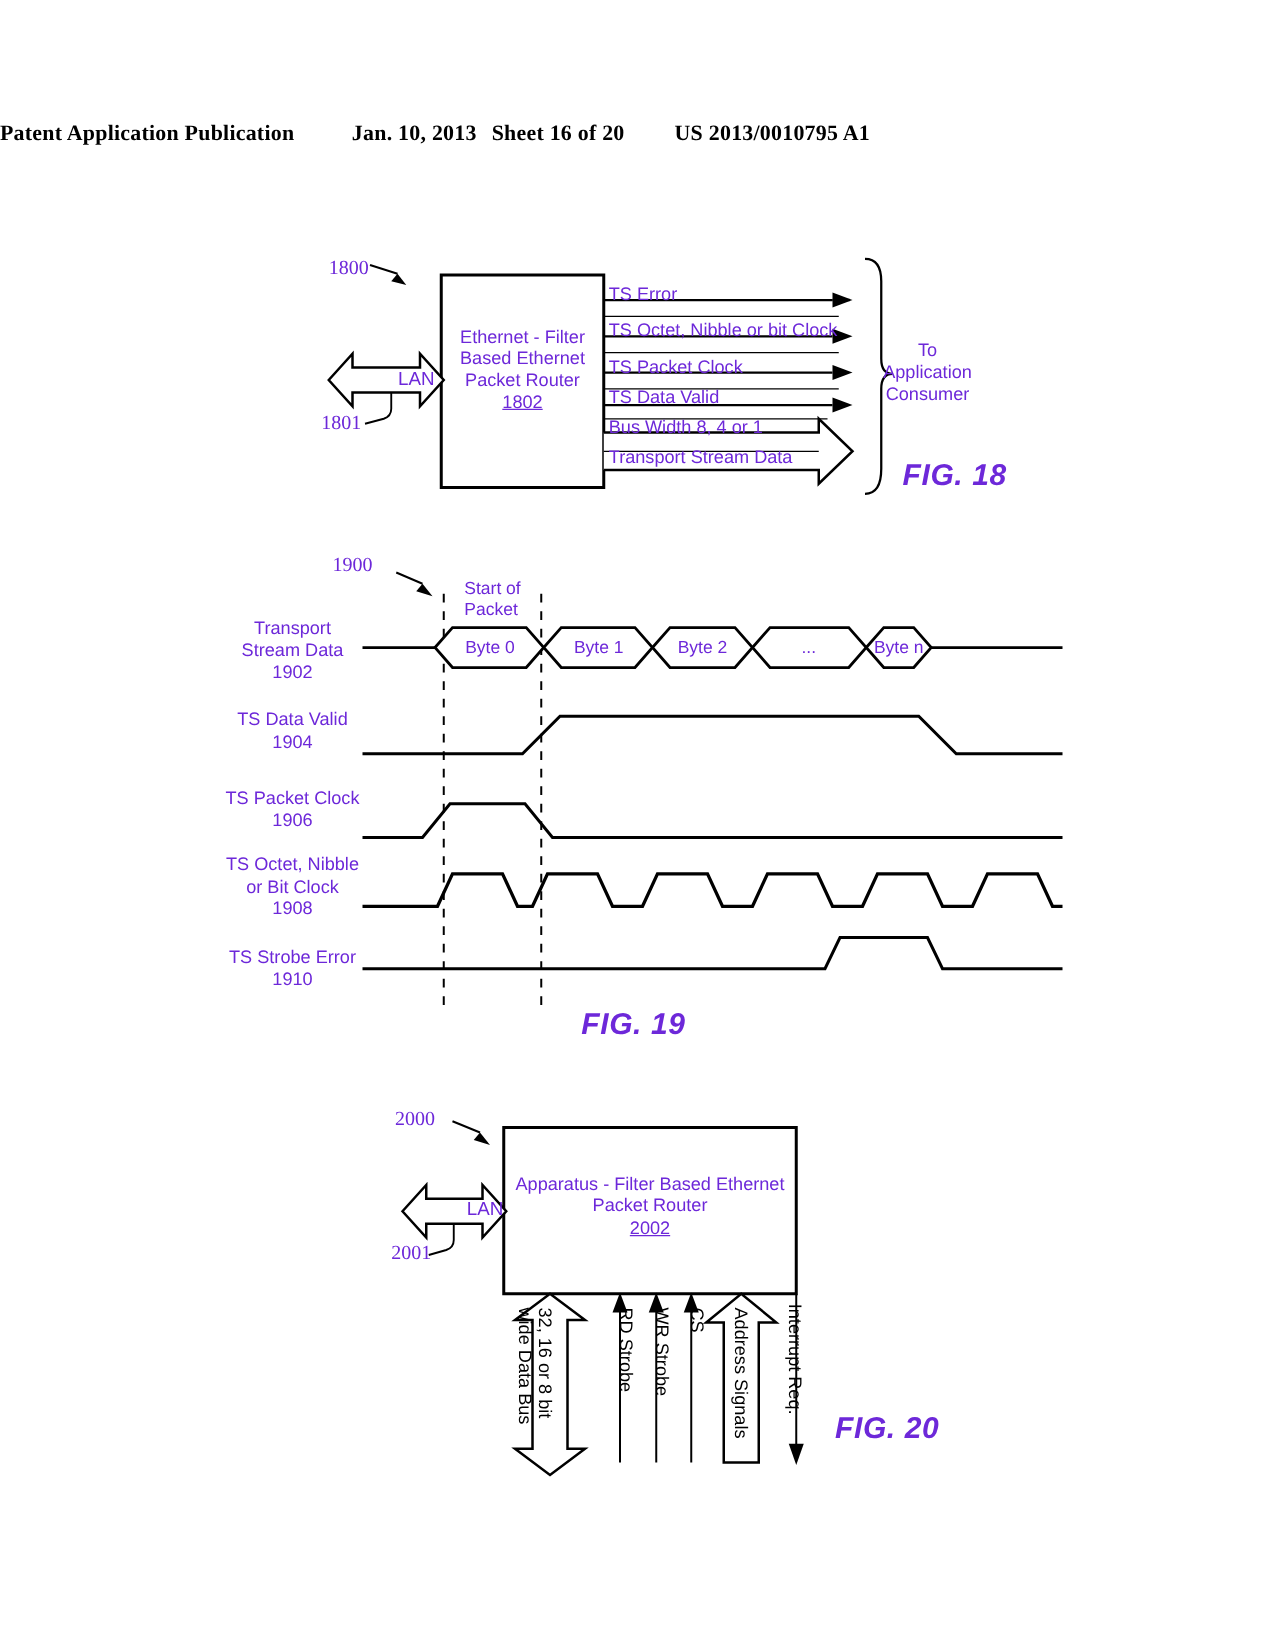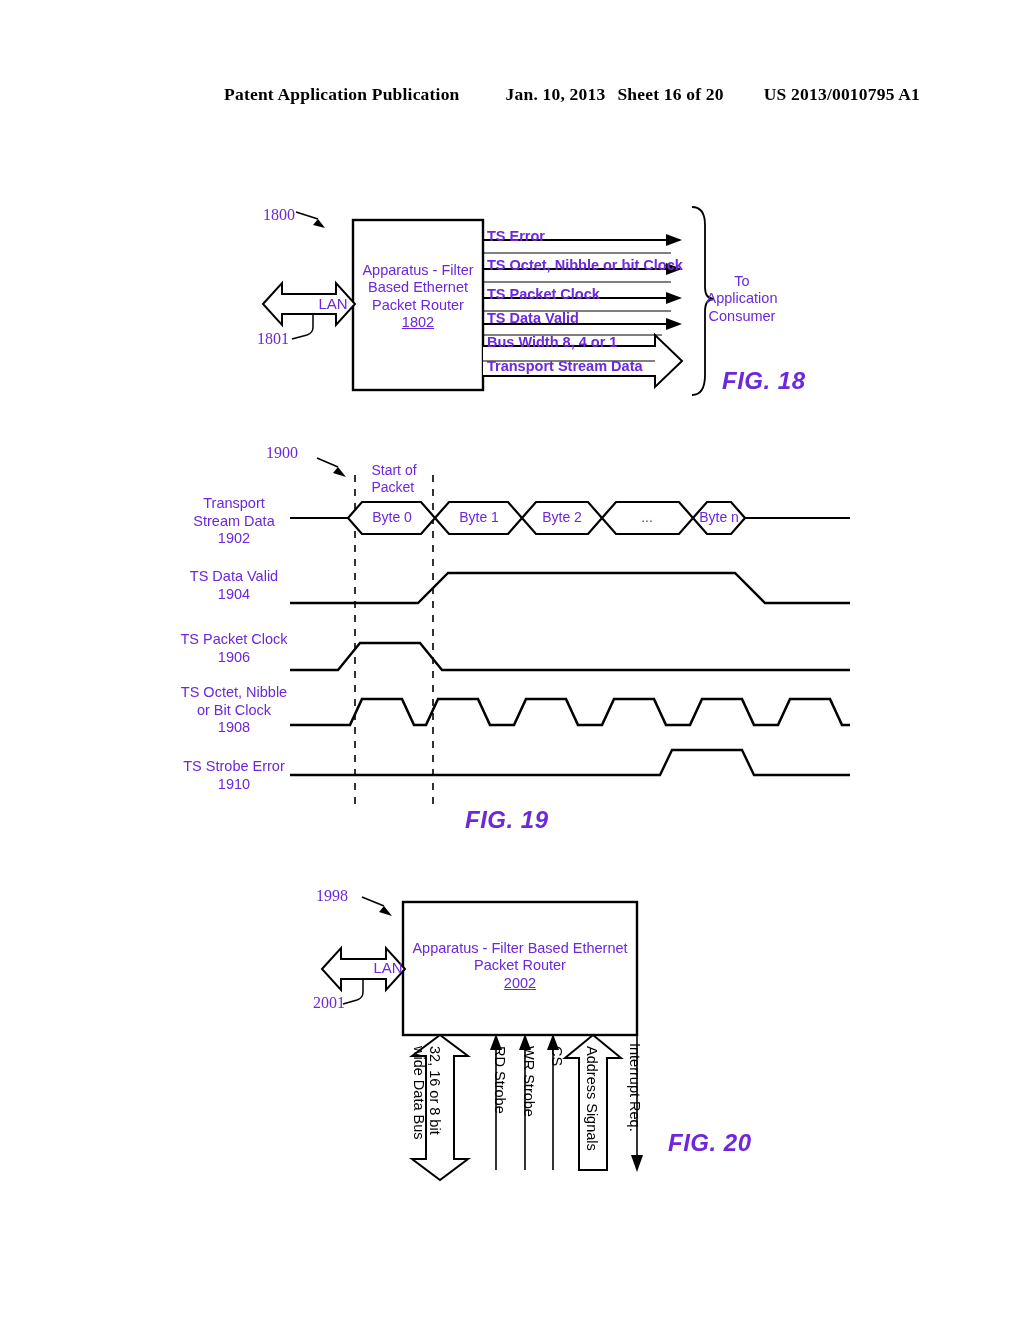--- a/index.html
+++ b/index.html
@@ -20,23 +20,23 @@
     position: absolute;
     left: 0; top: 0;
     width: 1024px;
     height: 1320px;
   }
 
   
   .page-header {
     position: absolute;
     left: 0;
-    top: 84px;
+    top: 96px;
     width: 920px;
-    text-align: right;
+    text-align: left;
     font-family: "Liberation Serif", serif;
     font-weight: bold;
     font-size: 17.5px;
     letter-spacing: 0.2px;
     white-space: nowrap;
   }
   .page-header .hdr-seg { display: inline-block; vertical-align: baseline; }
   .page-header .gap-wide { display: inline-block; width: 46px; }
   .page-header .gap-mid  { display: inline-block; width: 12px; }
   .page-header .gap-pub  { display: inline-block; width: 40px; }
@@ -72,21 +72,21 @@
     letter-spacing: 0.5px;
   }
 
   .boxtext {
     font-size: 14.5px;
     text-align: center;
     line-height: 1.2;
   }
   .boxtext u { text-decoration: underline; text-underline-offset: 1px; }
 
-  .siglabel { font-size: 14.5px; font-weight: bold; }
+  .siglabel { font-size: 14.5px; }
   .wavelabel { font-size: 14.5px; text-align: center; line-height: 1.22; }
   .bytelabel { font-size: 14px; text-align: center; }
   .sopLabel  { font-size: 14px; text-align: left; line-height: 1.18; }
   .toapp     { font-size: 14.5px; text-align: center; line-height: 1.2; }
   .lanlabel  { font-size: 15px; text-align: center; margin-left: 24px; }
 
   
   .vlabel {
     position: absolute;
     font-size: 14.5px;
@@ -144,21 +144,21 @@
       <path d="M 462 12 Q 475 12 475 30 L 475 92 Q 475 104 484 104 Q 475 104 475 116 L 475 180 Q 475 200 462 200" stroke-width="1.8"></path>
     </g>
   </svg>
 
   <div class="lbl refnum" style="left:263px; top:206px;">1800</div>
   <div class="lbl refnum" style="left:257px; top:330px;">1801</div>
 
   <div class="lbl lanlabel" style="left:309px; top:296px; transform:translateX(-50%);">LAN</div>
 
   <div class="lbl boxtext" style="left:418px; top:262px; transform:translateX(-50%);">
-    <div>Apparatus - Filter</div>
+    <div>Ethernet - Filter</div>
     <div>Based Ethernet</div>
     <div>Packet Router</div>
     <div><u>1802</u></div>
   </div>
 
   <div class="lbl siglabel" style="left:487px; top:228px;">TS Error</div>
   <div class="lbl siglabel" style="left:487px; top:257px;">TS Octet, Nibble or bit Clock</div>
   <div class="lbl siglabel" style="left:487px; top:286px;">TS Packet Clock</div>
   <div class="lbl siglabel" style="left:487px; top:310px;">TS Data Valid</div>
   <div class="lbl siglabel" style="left:487px; top:334px;">Bus Width 8, 4 or 1</div>
@@ -289,21 +289,21 @@
       <path d="M 253 290 L 253 163" stroke-width="1.6"></path>
       <path d="M 247 170 L 253 154 L 259 170 Z" fill="#000" stroke="none"></path>
 
       <path d="M 265 178 L 293 155 L 321 178 L 307 178 L 307 290 L 279 290 L 279 178 Z" stroke-width="2" fill="#fff"></path>
 
       <path d="M 337 155 L 337 282" stroke-width="1.6"></path>
       <path d="M 331 275 L 337 292 L 343 275 Z" fill="#000" stroke="none"></path>
     </g>
   </svg>
 
-  <div class="lbl refnum" style="left:316px; top:887px;">1998</div>
+  <div class="lbl refnum" style="left:316px; top:887px;">2000</div>
   <div class="lbl refnum" style="left:313px; top:994px;">2001</div>
 
   <div class="lbl lanlabel" style="left:364px; top:960px; transform:translateX(-50%);">LAN</div>
 
   <div class="lbl boxtext" style="left:520px; top:940px; transform:translateX(-50%);">
     <div>Apparatus - Filter Based Ethernet</div>
     <div>Packet Router</div>
     <div><u>2002</u></div>
   </div>
 

